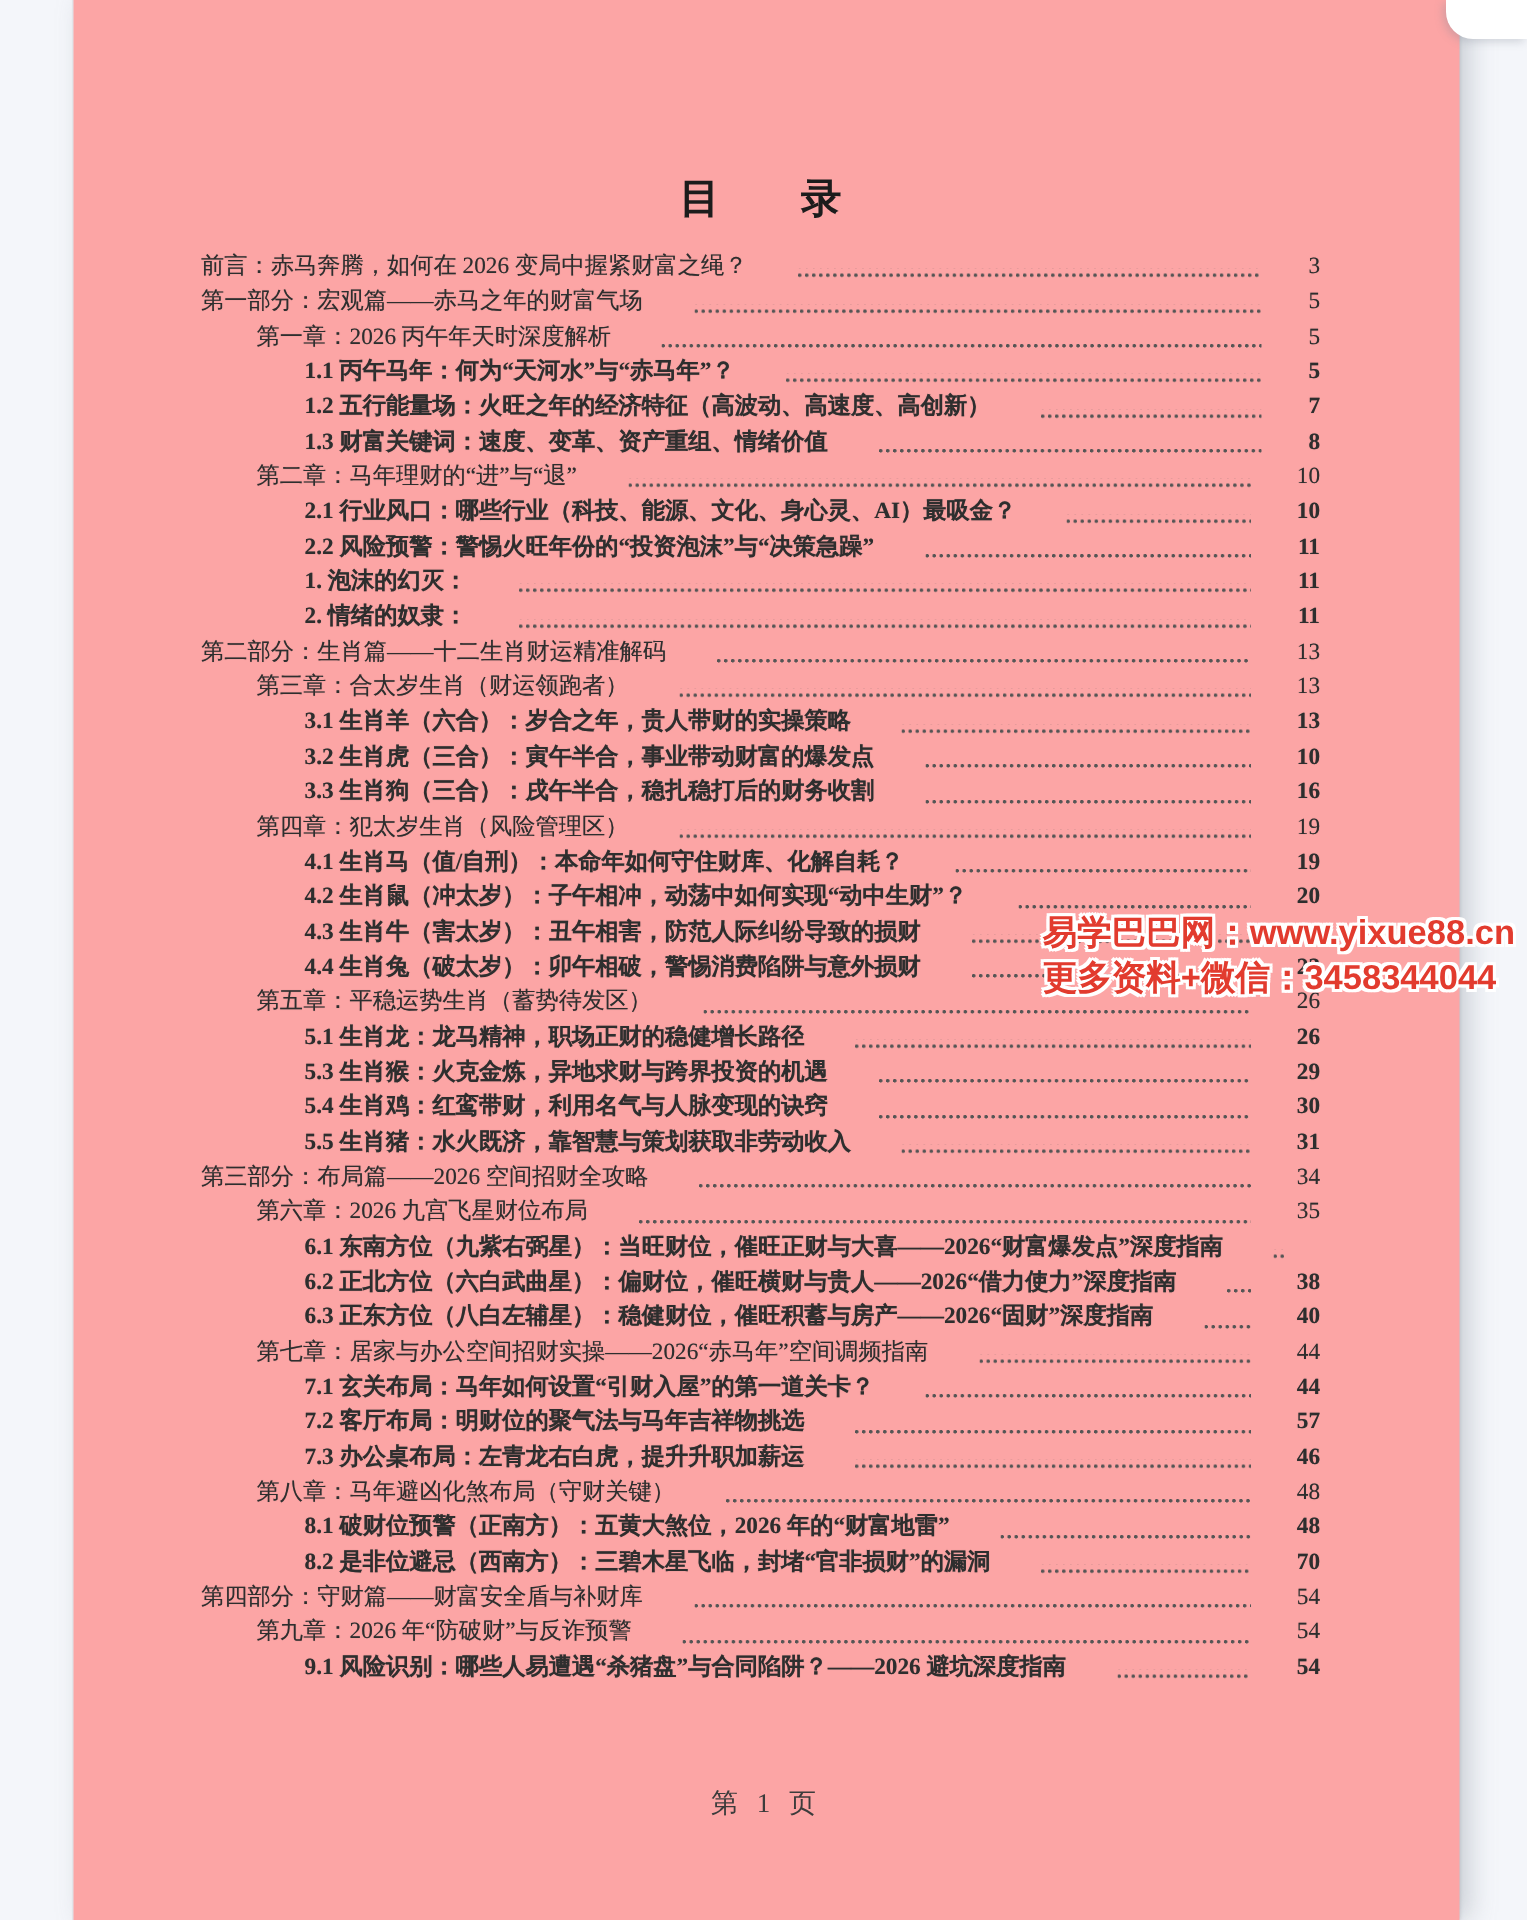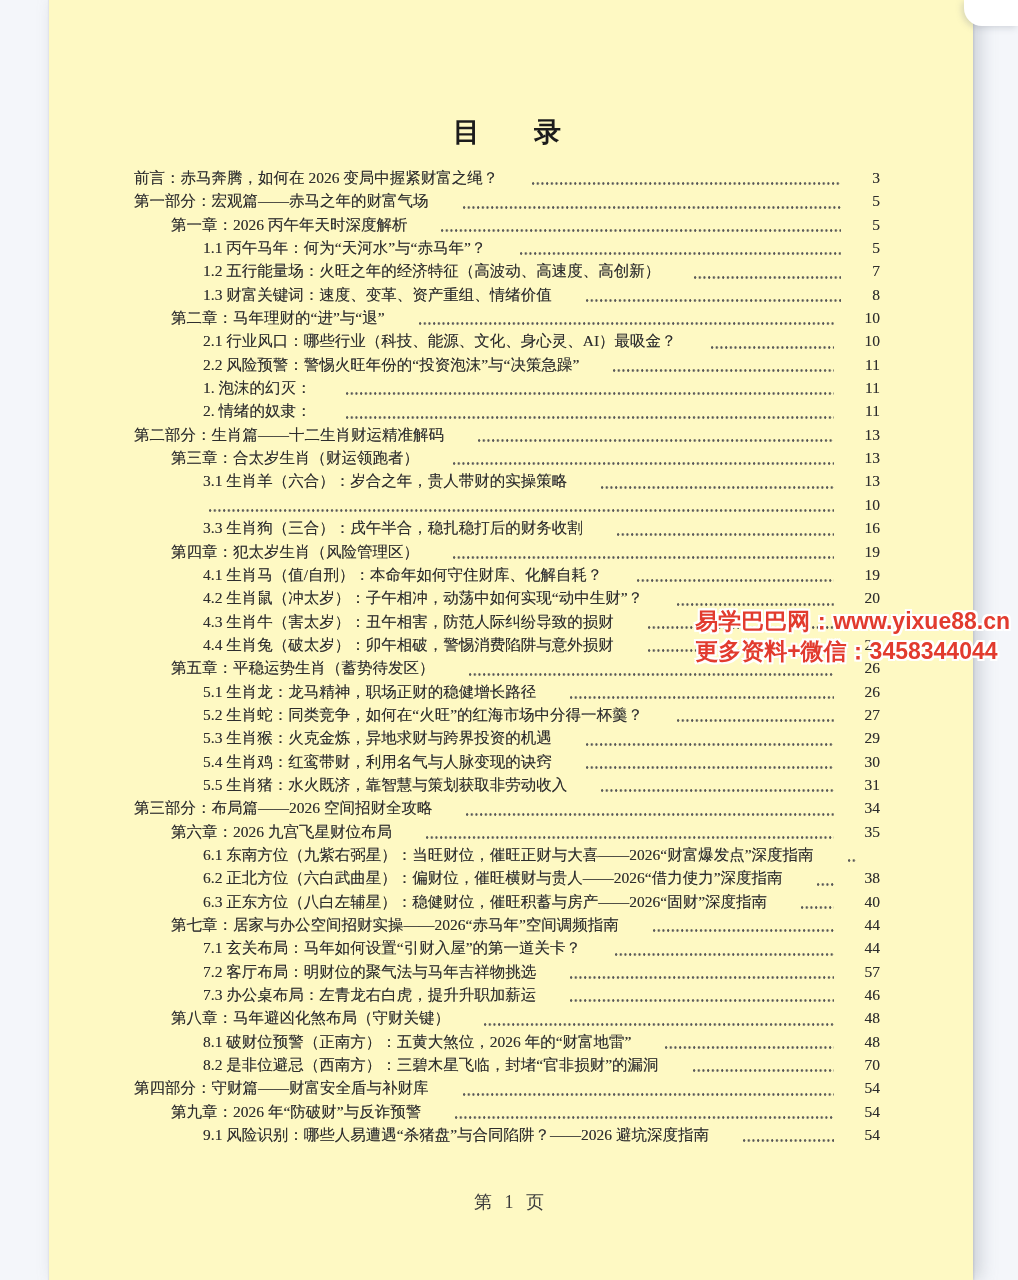--- a/index.html
+++ b/index.html
@@ -16,21 +16,21 @@
     width: 1018px;
     height: 1280px;
   }
   
   .page {
     position: absolute;
     left: 48px;
     top: 0;
     width: 925px;
     height: 1280px;
-    background: #fef9c3;
+    background: #fca5a5;
     border-left: 1px solid #e2e4e9;
     box-shadow: 7px 0 16px rgba(140,146,158,0.38), 1px 0 2px rgba(120,125,135,0.25);
     box-sizing: border-box;
     padding: 112px 93px 0 85px;
   }
   .page-title {
     margin: 0 0 14px 0;
     text-align: center;
     font-size: 27px;
     font-weight: bold;
@@ -45,21 +45,21 @@
     align-items: center;
     height: 23.35px;
     line-height: 23.35px;
     font-size: 15.5px;
     white-space: nowrap;
     overflow: hidden;
     gap: 28px;
   }
   .toc-row.lvl0 { padding-left: 0; }
   .toc-row.lvl1 { padding-left: 37px; }
-  .toc-row.lvl2 { padding-left: 69px; }
+  .toc-row.lvl2 { padding-left: 69px; font-weight: bold; }
   .toc-label {
     flex: 0 0 auto;
     color: #2e2e2e;
     text-shadow: 0 0 0.5px rgba(70,70,70,0.55);
   }
   .leader {
     flex: 1 1 auto;
     align-self: flex-end;
     height: 6px;
     margin: 0 3px 4px 6px;
@@ -186,20 +186,21 @@
           <span class="toc-label">第三章：合太岁生肖（财运领跑者）</span>
           <span class="leader"></span>
           <span class="toc-page">13</span>
         </div>
         <div class="toc-row lvl2">
           <span class="toc-label">3.1 生肖羊（六合）：岁合之年，贵人带财的实操策略</span>
           <span class="leader"></span>
           <span class="toc-page">13</span>
         </div>
         <div class="toc-row lvl2">
+          <span class="toc-label">3.2 生肖虎（三合）：寅午半合，事业带动财富的爆发点</span>
           <span class="leader"></span>
           <span class="toc-page">10</span>
         </div>
         <div class="toc-row lvl2">
           <span class="toc-label">3.3 生肖狗（三合）：戌午半合，稳扎稳打后的财务收割</span>
           <span class="leader"></span>
           <span class="toc-page">16</span>
         </div>
         <div class="toc-row lvl1">
           <span class="toc-label">第四章：犯太岁生肖（风险管理区）</span>
@@ -228,25 +229,20 @@
         </div>
         <div class="toc-row lvl1">
           <span class="toc-label">第五章：平稳运势生肖（蓄势待发区）</span>
           <span class="leader"></span>
           <span class="toc-page">26</span>
         </div>
         <div class="toc-row lvl2">
           <span class="toc-label">5.1 生肖龙：龙马精神，职场正财的稳健增长路径</span>
           <span class="leader"></span>
           <span class="toc-page">26</span>
-        </div>
-        <div class="toc-row lvl2">
-          <span class="toc-label">5.2 生肖蛇：同类竞争，如何在“火旺”的红海市场中分得一杯羹？</span>
-          <span class="leader"></span>
-          <span class="toc-page">27</span>
         </div>
         <div class="toc-row lvl2">
           <span class="toc-label">5.3 生肖猴：火克金炼，异地求财与跨界投资的机遇</span>
           <span class="leader"></span>
           <span class="toc-page">29</span>
         </div>
         <div class="toc-row lvl2">
           <span class="toc-label">5.4 生肖鸡：红鸾带财，利用名气与人脉变现的诀窍</span>
           <span class="leader"></span>
           <span class="toc-page">30</span>

